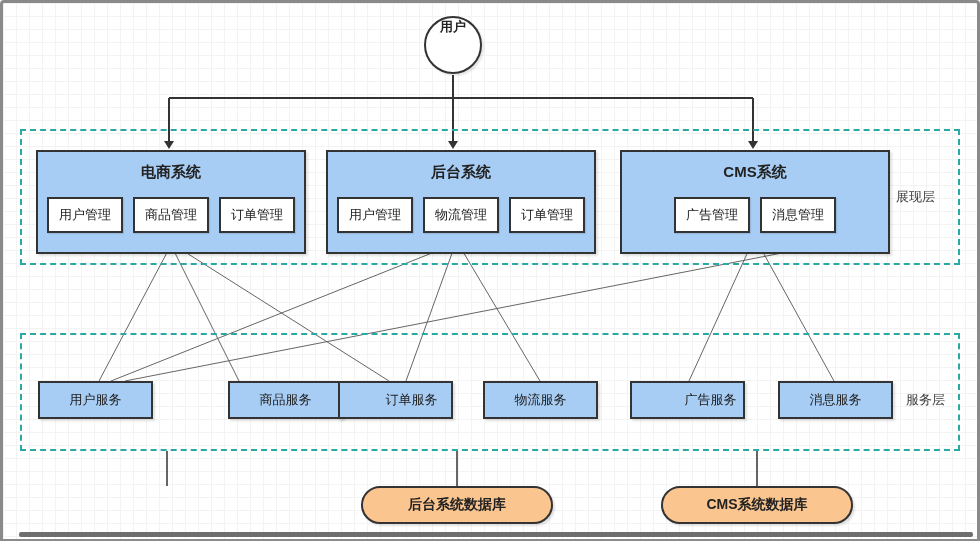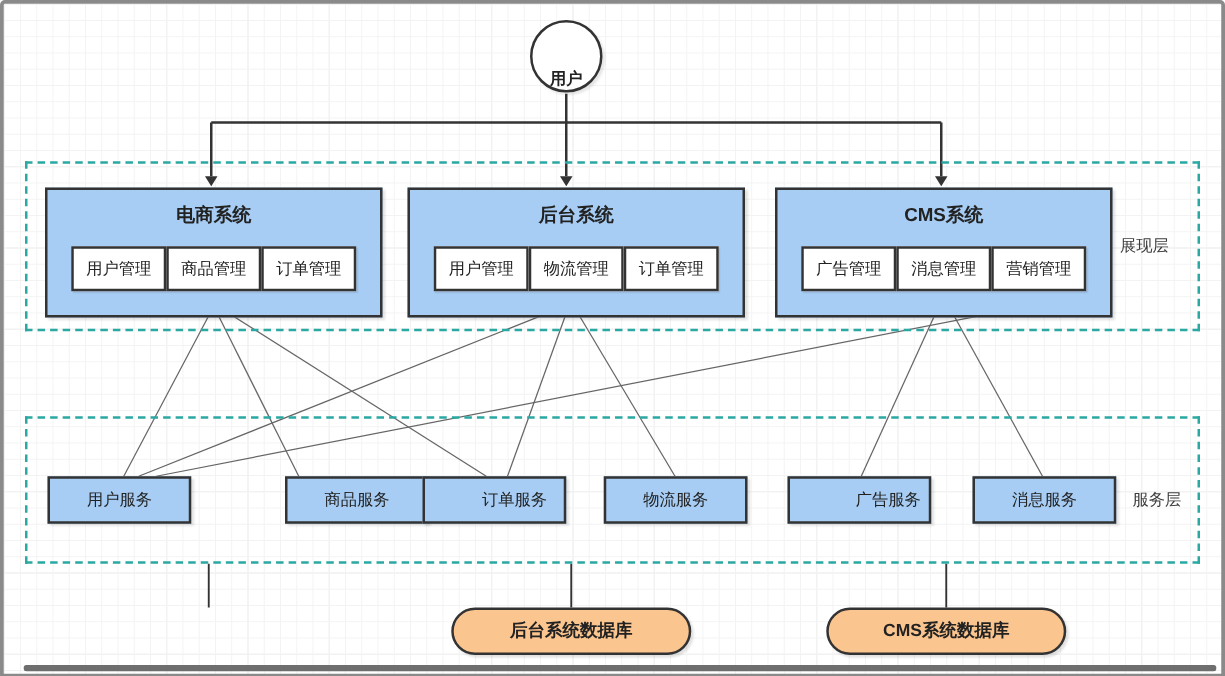--- a/index.html
+++ b/index.html
@@ -18,37 +18,37 @@
       linear-gradient(90deg,#e9e9e9 1px, transparent 1px);
     background-size:13px 13px,13px 13px,65px 65px,65px 65px;
   }
   .hscrollbar{position:absolute;left:16px;right:4px;bottom:2px;height:5px;background:#6e6e6e;border-radius:2px;}
 
   svg.wires{position:absolute;left:0;top:0;width:980px;height:541px;pointer-events:none;}
 
   .user-circle{
     position:absolute;left:421px;top:13px;width:58px;height:58px;
     border:2px solid #333;border-radius:50%;background:#fff;box-sizing:border-box;
-    display:flex;align-items:flex-end;justify-content:center;
+    display:flex;align-items:flex-start;justify-content:center;
     font-size:13px;font-weight:bold;
     box-shadow:2px 2px 2px rgba(0,0,0,.10);
   }
 
   .layer-box{position:absolute;border:2px dashed #2aa8a2;box-sizing:border-box;}
   .layer-box.presentation{left:17px;top:126px;width:940px;height:136px;}
   .layer-box.service{left:17px;top:330px;width:940px;height:118px;}
   .layer-label{position:absolute;font-size:13px;color:#3c3c3c;white-space:nowrap;}
 
   .sysbox{
     position:absolute;top:147px;height:104px;width:270px;box-sizing:border-box;
     background:#a7cdf4;border:2px solid #333;
     box-shadow:2px 2px 2px rgba(0,0,0,.12);
   }
   .sysbox .title{text-align:center;font-weight:bold;font-size:15px;padding-top:11px;}
-  .modules{display:flex;justify-content:center;margin-top:15px;}
+  .modules{display:flex;justify-content:center;gap:10px;margin-top:15px;}
   .module{
     background:#fff;border:2px solid #333;box-sizing:border-box;
     font-size:13px;padding:7px 10px;white-space:nowrap;
     box-shadow:1px 1px 1px rgba(0,0,0,.10);
   }
 
   .svcbox{
     position:absolute;top:378px;height:38px;width:115px;box-sizing:border-box;
     background:#a7cdf4;border:2px solid #333;
     display:flex;align-items:center;justify-content:center;
@@ -113,21 +113,20 @@
       <div class="module">物流管理</div>
       <div class="module">订单管理</div>
     </div>
   </div>
 
   <div class="sysbox" style="left:617px;">
     <div class="title">CMS系统</div>
     <div class="modules">
       <div class="module">广告管理</div>
       <div class="module">消息管理</div>
-      <div class="module">营销管理</div>
     </div>
   </div>
 
   <div class="layer-box service"></div>
   <div class="layer-label" style="left:903px;top:388px;">服务层</div>
 
   <div class="svcbox" style="left:35px;">用户服务</div>
   <div class="svcbox" style="left:182px;margin-left:43px;">商品服务</div>
   <div class="svcbox" style="left:335px;padding-left:32px;">订单服务</div>
   <div class="svcbox" style="left:480px;">物流服务</div>

